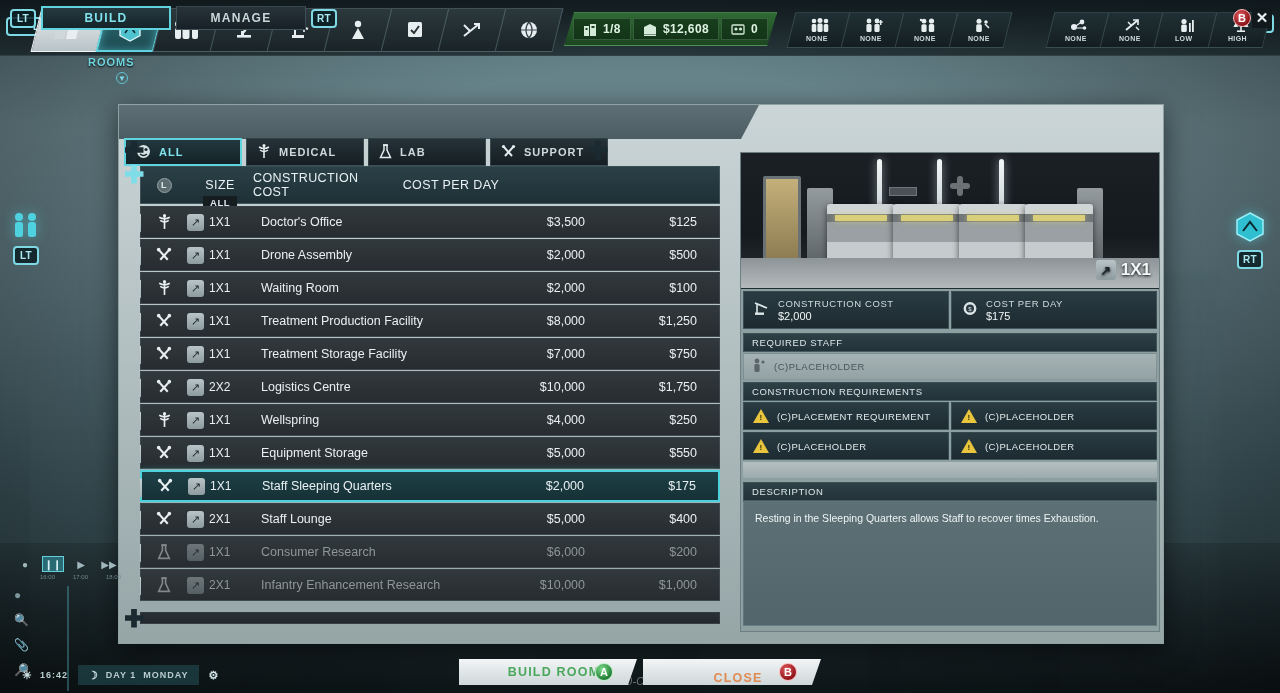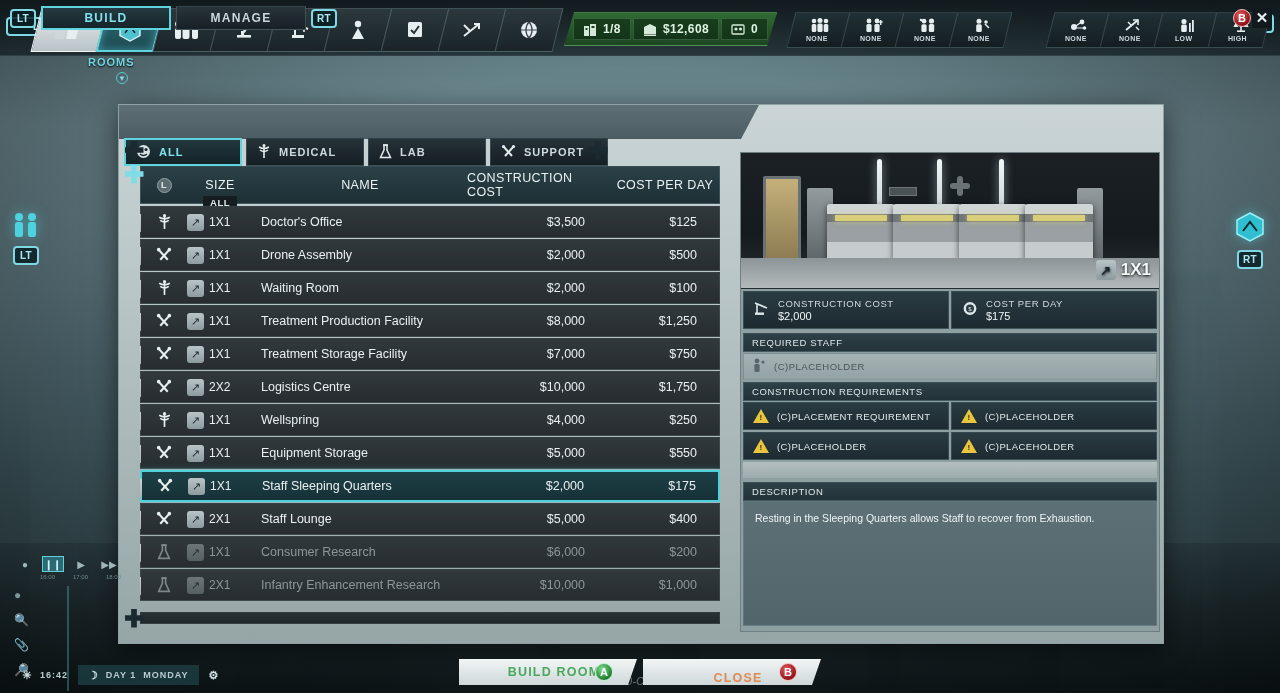--- a/index.html
+++ b/index.html
@@ -762,21 +762,20 @@
 
 <div class="table">
   <div class="thead">
     <div class="th th-ico">
       <span class="lbtn">L</span>
     </div>
     <div class="th th-size">
       <span>SIZE</span>
       <span class="size-badge">ALL</span>
     </div>
-    <div class="th th-name">NAME</div>
     <div class="th th-cc">CONSTRUCTION COST</div>
     <div class="th th-cpd">COST PER DAY</div>
   </div>
   <div class="rows" id="rows-container">
       <div class="row">
         <div class="scrollnub"></div>
         <div class="c-ico">
           <svg width="15" height="16" viewBox="0 0 14 15">
             <rect x="6.2" y="2" width="1.6" height="12" fill="currentColor"></rect>
             <path d="M2 3 Q7 6 12 3" stroke="currentColor" stroke-width="1.5" fill="none"></path>
@@ -1074,21 +1073,21 @@
       <div class="reqcell">
         <span class="warn-tri"></span>
         <span>(C)PLACEHOLDER</span>
       </div>
     </div>
   <div class="spacer-bar"></div>
 
   <div class="desc-wrap">
     <div class="sec-hdr" style="margin:0;">DESCRIPTION</div>
     <div class="desc-body">
-      <p>Resting in the Sleeping Quarters allows Staff to recover from Exhaustion.</p>
+      <p>Resting in the Sleeping Quarters allows Staff to recover times Exhaustion.</p>
     </div>
   </div>
 </div>
 
 <div class="footer">
   <div class="fbtn build">
     <span class="fbtn-lbl">BUILD ROOM</span>
     <span class="gp a">A</span>
   </div>
   <div class="fbtn close">

